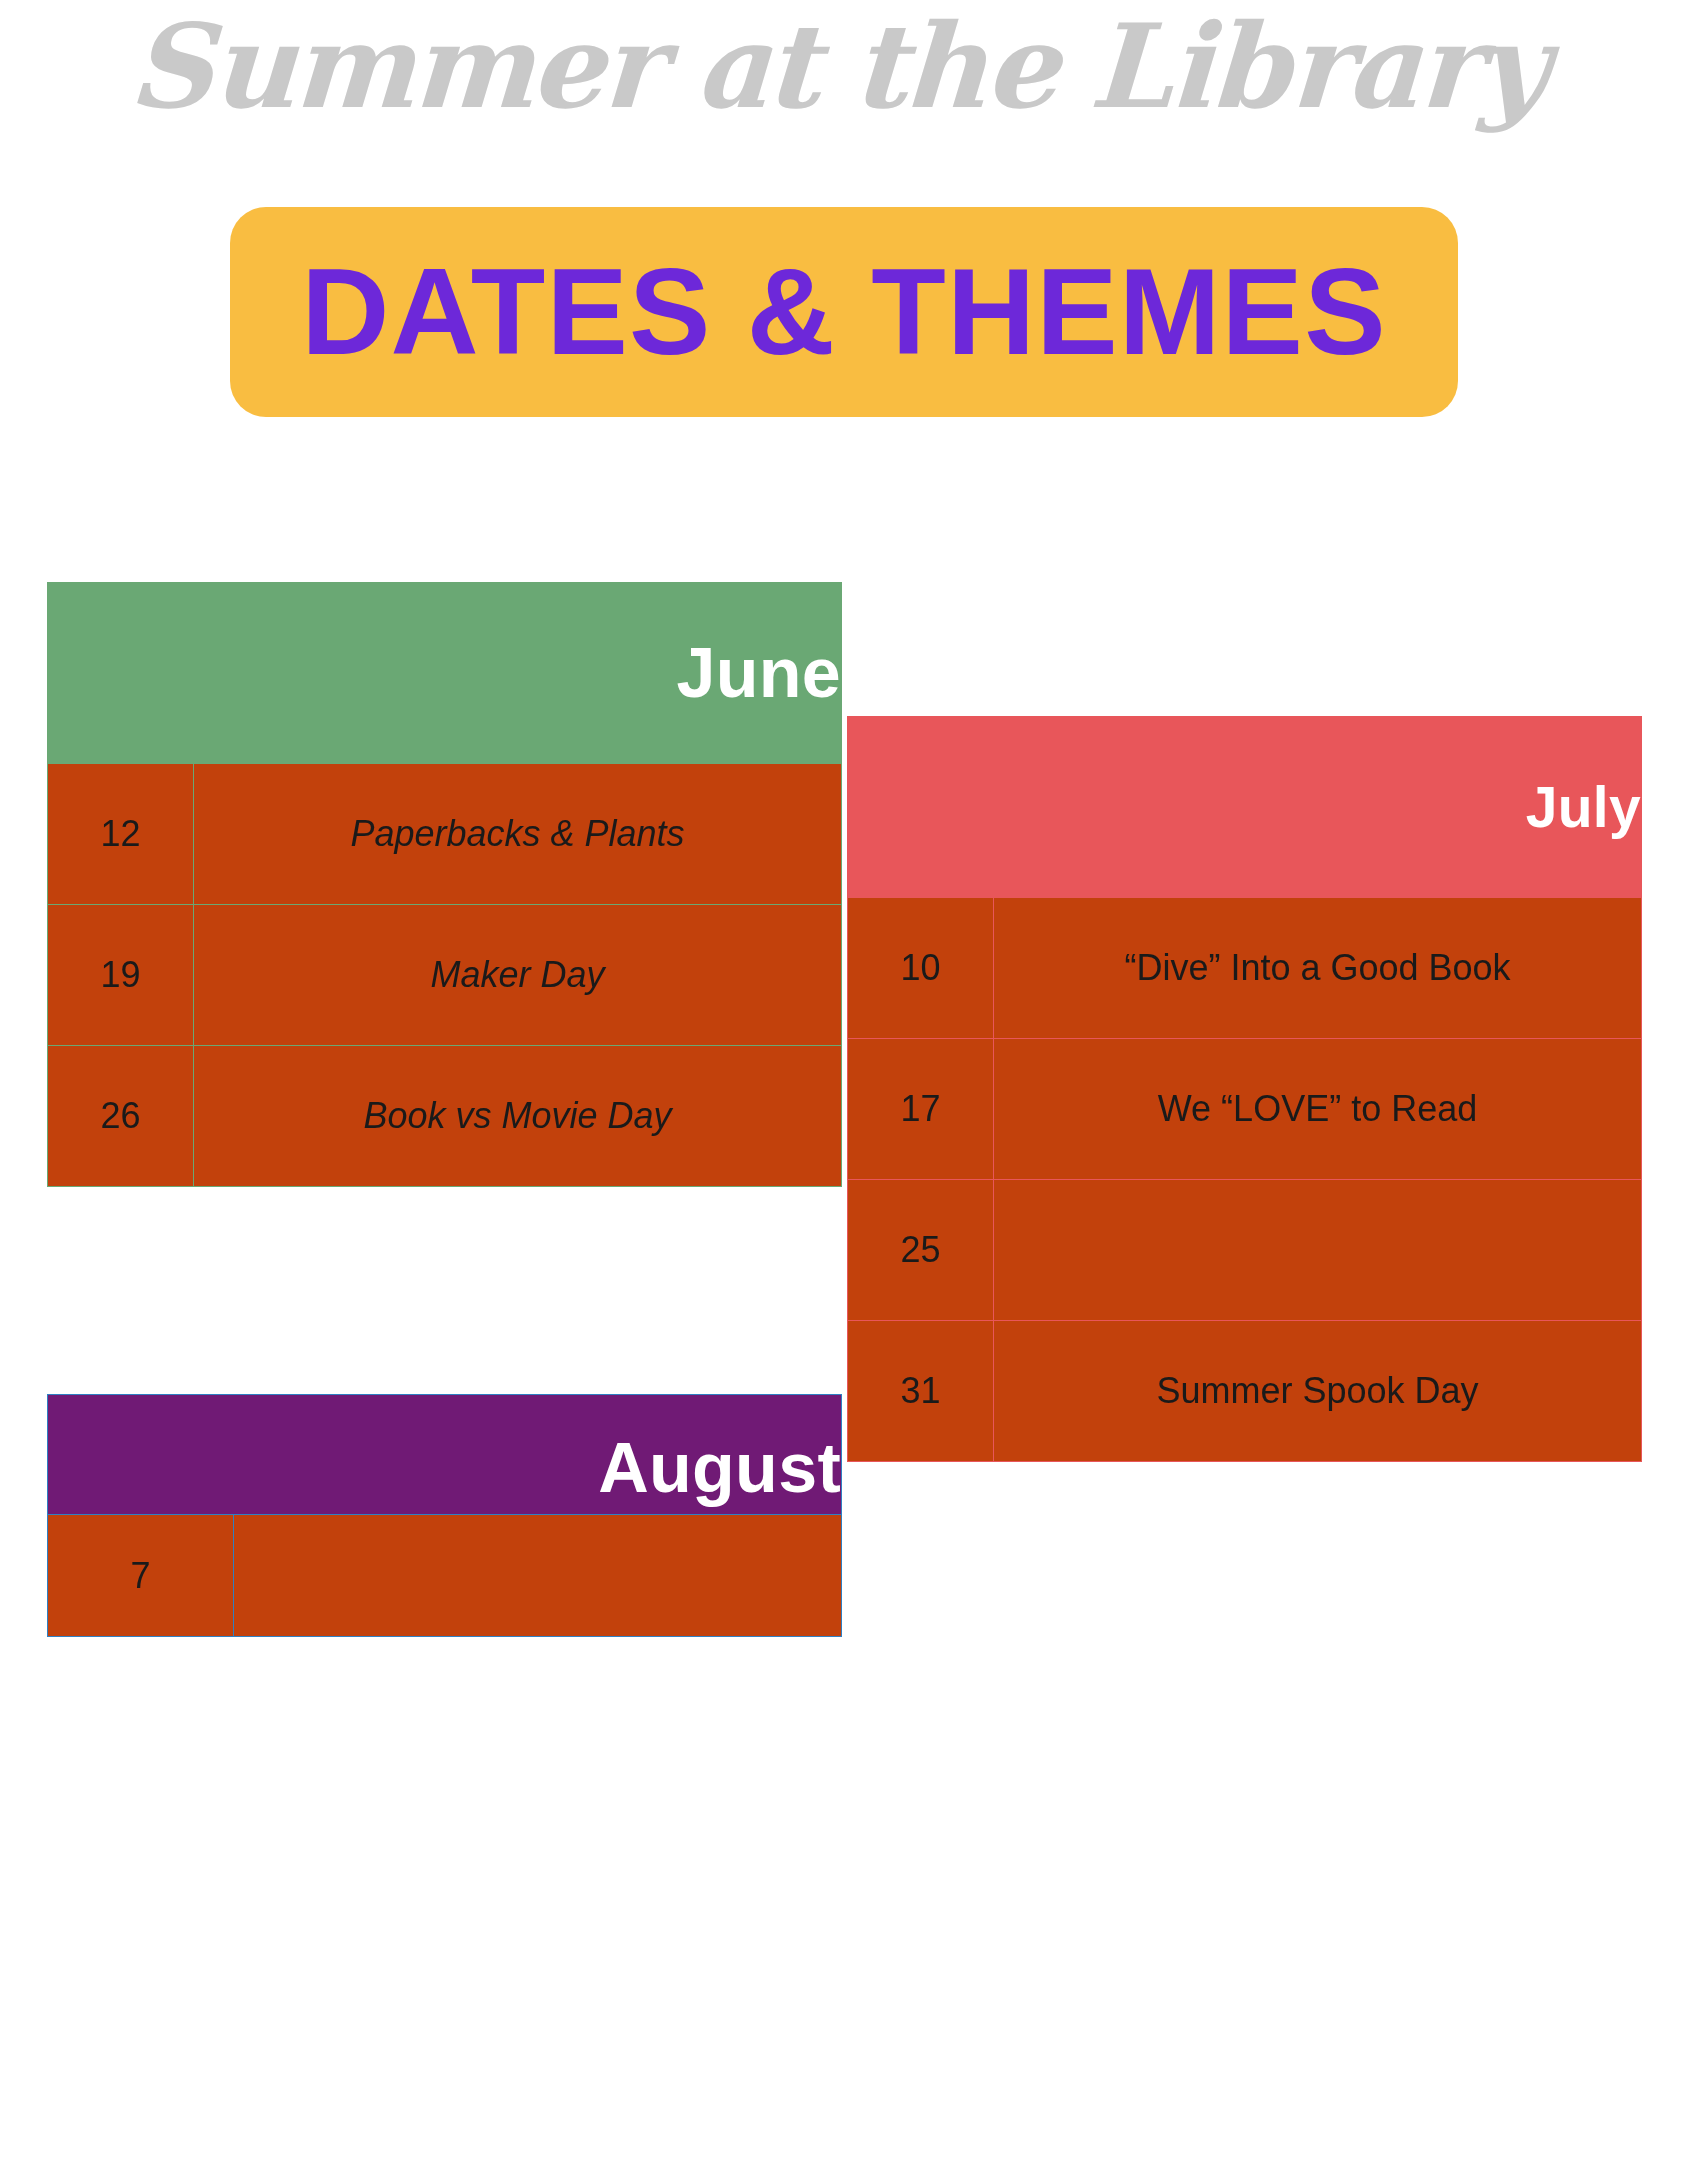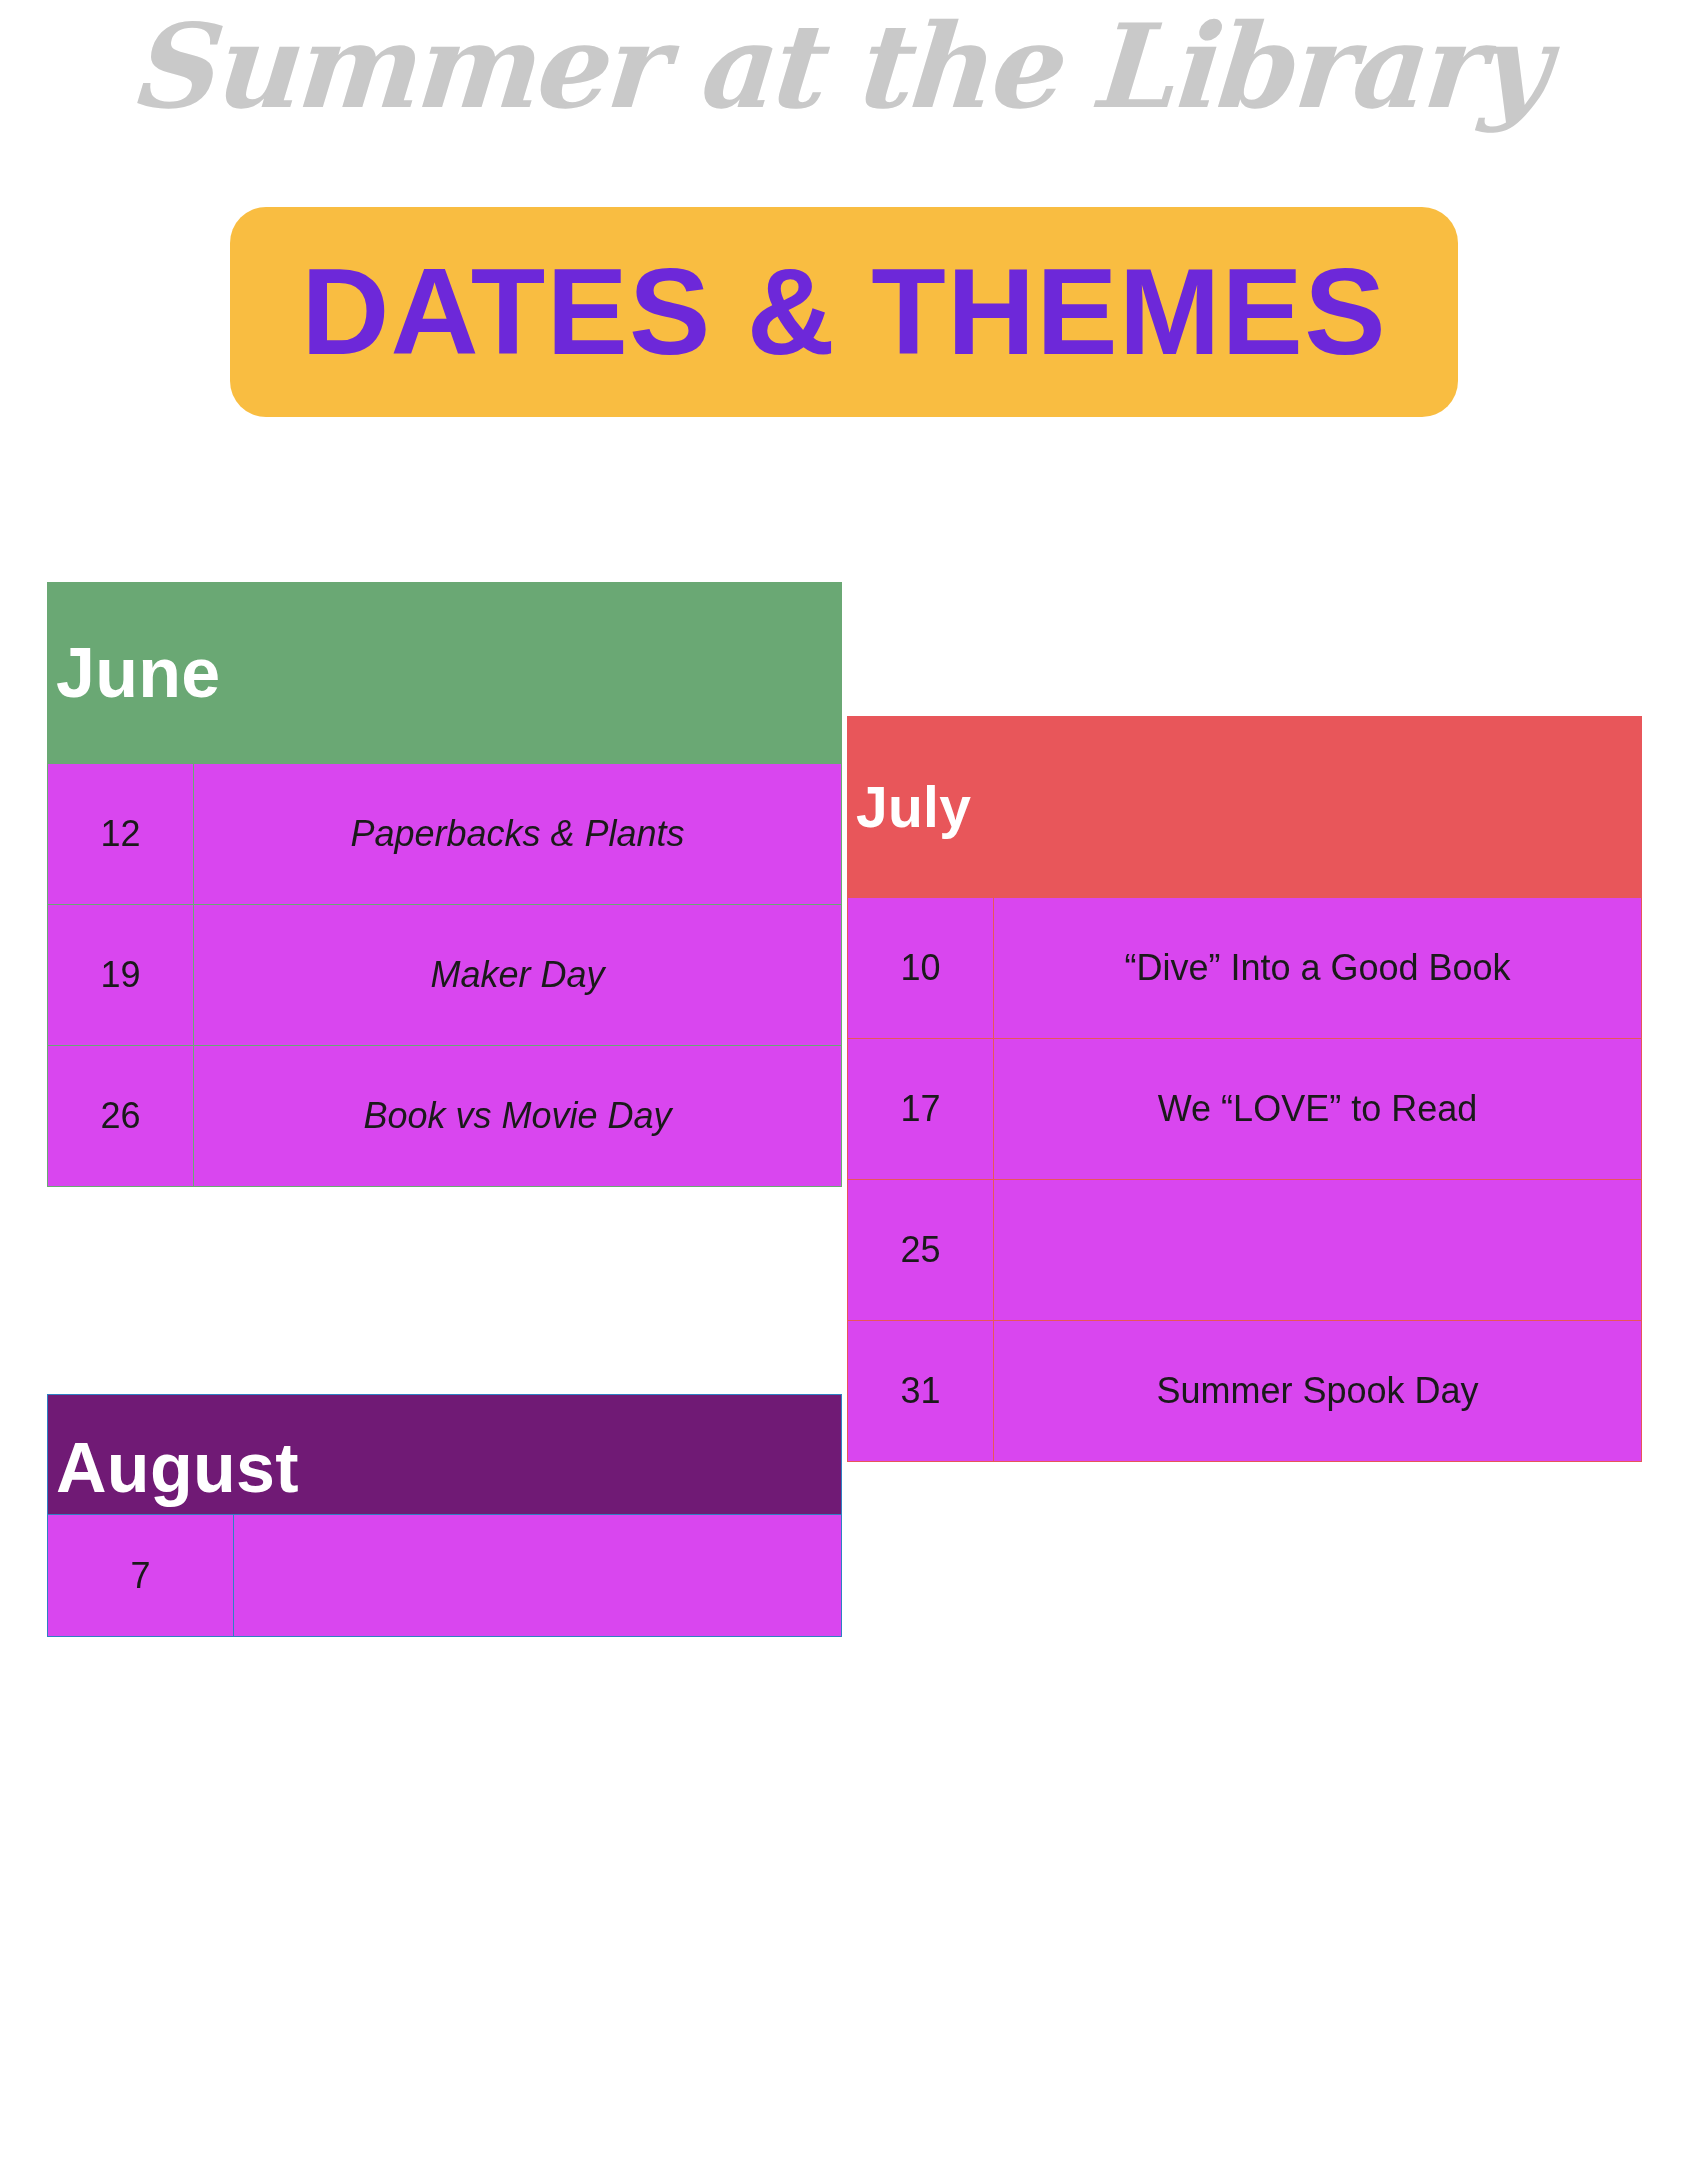--- a/index.html
+++ b/index.html
@@ -56,31 +56,31 @@
   }
 
   
   .month-table {
     position: absolute;
     box-sizing: border-box;
   }
   .month-head {
     box-sizing: border-box;
     width: 100%;
-    text-align: left;
+    text-align: right;
     color: #ffffff;
     font-weight: bold;
     font-family: "Liberation Sans", sans-serif;
     letter-spacing: 0.3px;
     padding-left: 8px;
   }
   .month-row {
     display: flex;
     box-sizing: border-box;
-    background: #d946ef;
+    background: #c2410c;
   }
   .cell-date {
     box-sizing: border-box;
     display: flex;
     align-items: center;
     justify-content: center;
     font-size: 36px;
     color: #1a1a1a;
     font-family: "Liberation Sans", sans-serif;
   }

